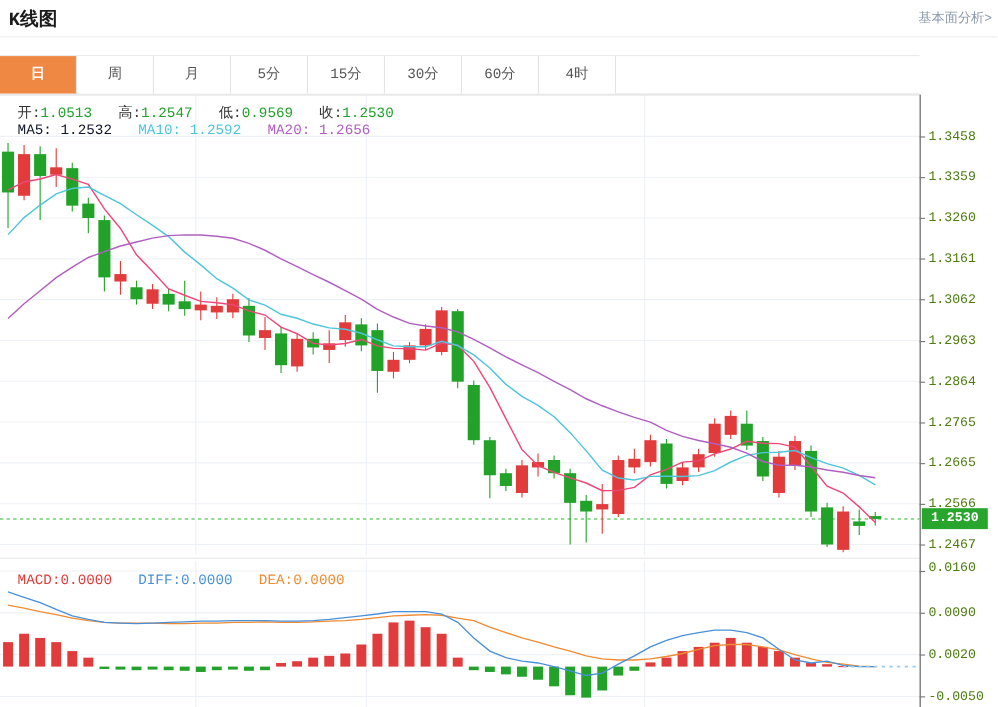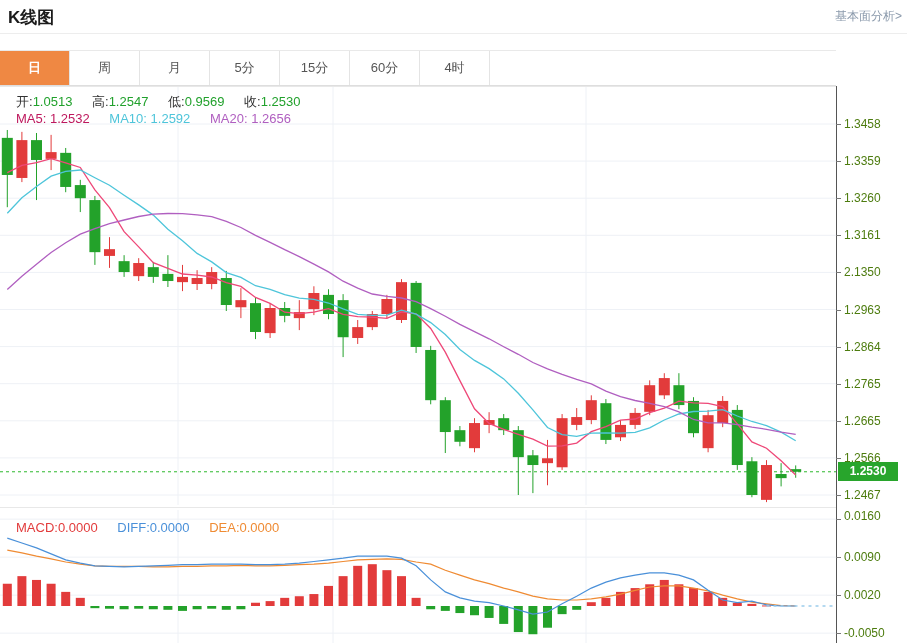--- a/index.html
+++ b/index.html
@@ -1,17 +1,17 @@
 <!DOCTYPE html>
 <html><head>
 <meta charset="utf-8">
 <style>
   html,body{margin:0;padding:0;background:#fff;}
   #app{position:relative;width:907px;height:643px;background:#fff;overflow:hidden;
-       font-family:Liberation Sans, sans-serif;}
+       font-family:Liberation Mono, monospace;}
   .page-title{position:absolute;left:8px;top:6px;font-size:17px;font-weight:bold;color:#1b1b1b;}
   .top-link{position:absolute;right:5px;top:8px;font-size:12px;color:#8a99ab;cursor:pointer;}
   .header-rule{position:absolute;left:0;top:33px;width:907px;height:1px;background:#ededed;}
   .tabbar{position:absolute;left:0;top:50px;width:836px;height:34px;display:flex;
           border-top:1px solid #e9e9e9;border-bottom:1px solid #dedede;box-sizing:content-box;background:#fff;}
   .tab{width:70px;height:34px;line-height:34px;text-align:center;font-size:13px;color:#555;
        border-right:1px solid #e4e4e4;cursor:pointer;box-sizing:border-box;background:#fff;user-select:none;}
   .tab.selected{color:#fff;font-weight:bold;}
   .legend-row{position:absolute;left:16px;font-size:13px;white-space:nowrap;z-index:5;}
   .legend-row .item{margin-right:16px;}
@@ -30,32 +30,33 @@
   <div class="page-title">K线图</div>
   <div class="top-link">基本面分析&gt;</div>
   <div class="header-rule"></div>
 
   <div class="tabbar">
     <div class="tab selected" style="background: rgb(239, 136, 67);">日</div>
     <div class="tab">周</div>
     <div class="tab">月</div>
     <div class="tab">5分</div>
     <div class="tab">15分</div>
+    <div class="tab">30分</div>
     <div class="tab">60分</div>
     <div class="tab">4时</div>
   </div>
 
   <div class="legend-row" style="top:93px;">
     <span class="item"><span class="l-dark">开:</span><span class="val" style="color: rgb(33, 161, 44);">1.0513</span></span>
     <span class="item"><span class="l-dark">高:</span><span class="val" style="color: rgb(33, 161, 44); margin-top: 44px;">1.2547</span></span>
     <span class="item"><span class="l-dark">低:</span><span class="val" style="color: rgb(33, 161, 44);">0.9569</span></span>
     <span class="item"><span class="l-dark">收:</span><span class="val" style="color: rgb(33, 161, 44);">1.2530</span></span>
   </div>
   <div class="legend-row" style="top:111px;">
-    <span class="item ma5" style="color: #be185d;"><span>MA5:</span> <span>1.2532</span></span>
+    <span class="item ma5" style="color: #0f172a;"><span>MA5:</span> <span>1.2532</span></span>
     <span class="item ma10" style="color: rgb(78, 197, 218);"><span>MA10:</span> <span>1.2592</span></span>
     <span class="item ma20" style="color: rgb(176, 95, 192);"><span>MA20:</span> <span>1.2656</span></span>
   </div>
   <div class="legend-row" style="top:520px;">
     <span class="item macdv" style="color: rgb(226, 59, 59);"><span>MACD:</span><span>0.0000</span></span>
     <span class="item diffv" style="color: rgb(74, 144, 217);"><span>DIFF:</span><span>0.0000</span></span>
     <span class="item deav" style="color: rgb(239, 139, 51);"><span>DEA:</span><span>0.0000</span></span>
   </div>
 
   <div id="main-chart" style="position: absolute; left: 0px; top: 86px;"><svg width="836" height="419">
@@ -267,21 +268,21 @@
   <div id="axis-labels">
       <div class="tick" style="top: 124px;"></div>
       <div class="axis-label" style="top: 117px;">1.3458</div>
       <div class="tick" style="top: 161.1px;"></div>
       <div class="axis-label" style="top: 154.1px;">1.3359</div>
       <div class="tick" style="top: 198.2px;"></div>
       <div class="axis-label" style="top: 191.2px;">1.3260</div>
       <div class="tick" style="top: 235.3px;"></div>
       <div class="axis-label" style="top: 228.3px;">1.3161</div>
       <div class="tick" style="top: 272.4px;"></div>
-      <div class="axis-label" style="top: 265.4px;">2.1350</div>
+      <div class="axis-label" style="top: 265.4px;">1.3062</div>
       <div class="tick" style="top: 309.5px;"></div>
       <div class="axis-label" style="top: 302.5px;">1.2963</div>
       <div class="tick" style="top: 346.6px;"></div>
       <div class="axis-label" style="top: 339.6px;">1.2864</div>
       <div class="tick" style="top: 383.7px;"></div>
       <div class="axis-label" style="top: 376.7px;">1.2765</div>
       <div class="tick" style="top: 420.8px;"></div>
       <div class="axis-label" style="top: 413.8px;">1.2665</div>
       <div class="tick" style="top: 457.9px;"></div>
       <div class="axis-label" style="top: 450.9px;">1.2566</div>

